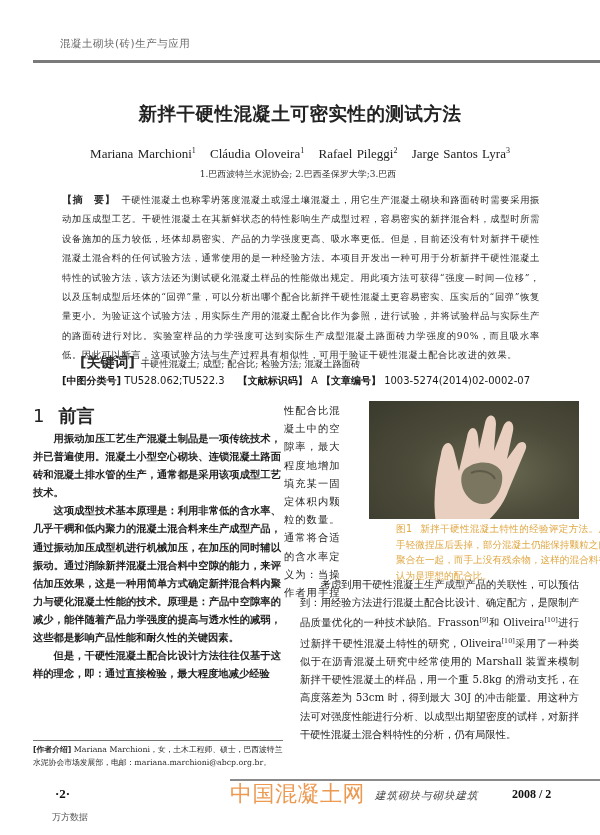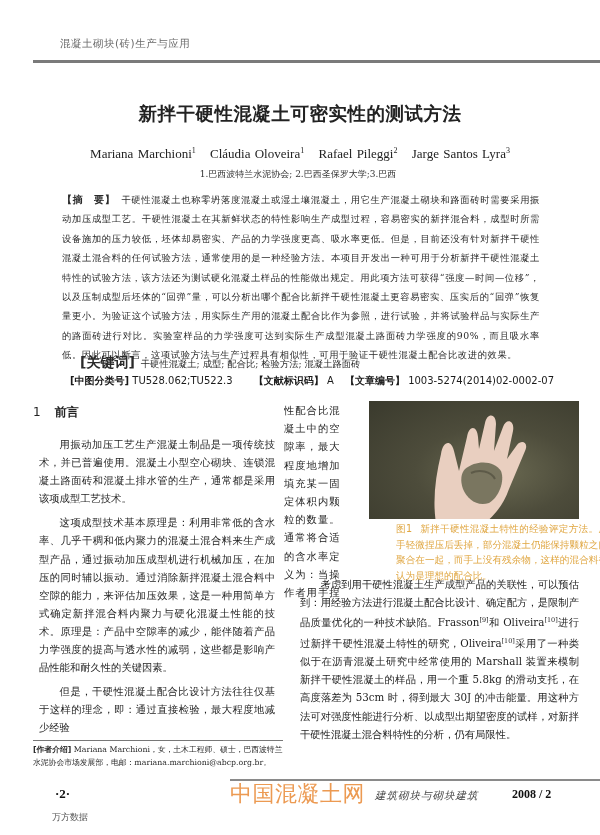--- a/index.html
+++ b/index.html
@@ -36,35 +36,35 @@
   .abstract .label { font-family: "DejaVu Sans", sans-serif; font-weight: bold; font-size: 10px; margin-right: 6px; }
   .kw {
     position: absolute; left: 62px; top: 354px; width: 478px;
     font-family: "DejaVu Serif", serif; font-size: 9.3px; color: #2a2a2a;
   }
   .kw .label { font-family: "DejaVu Sans", sans-serif; font-weight: bold; font-size: 14px; margin-right: 6px; padding-left: 18px; }
   .clc {
     position: absolute; left: 62px; top: 374px; width: 500px;
     font-family: "DejaVu Sans", sans-serif; font-size: 10px; color: #1a1a1a; white-space: nowrap;
   }
-  .clc .label { font-weight: bold; margin-left: 8px; }
+  .clc .label { font-weight: bold; }
   .clc .gap { display: inline-block; width: 10px; }
 
   .section-head {
     position: absolute; left: 33px; top: 404px;
-    font-family: "DejaVu Sans", sans-serif; font-size: 12px; font-weight: bold; color: #222;
+    font-family: "DejaVu Sans", sans-serif; font-size: 18px; font-weight: bold; color: #222;
   }
   .section-head .num { margin-right: 14px; font-weight: normal; }
 
   .col-left {
     position: absolute; left: 33px; top: 429px; width: 248px;
     font-family: "DejaVu Serif", serif; font-size: 10.3px; line-height: 18.1px; color: #1f1f1f;
     text-align: justify;
   }
-  .col-left p { margin: 6px; text-indent: 2em; }
+  .col-left p { margin: 0; text-indent: 2em; font-weight: bold; }
 
   .narrow-col {
     position: absolute; left: 284px; top: 401px; width: 68px;
     font-family: "DejaVu Serif", serif; font-size: 10.3px; line-height: 18.2px; color: #1f1f1f;
     letter-spacing: 1px;
   }
   .narrow-col div { white-space: nowrap; overflow: hidden; }
 
   .figure {
     position: absolute; left: 369px; top: 401px; width: 210px; height: 118px;

